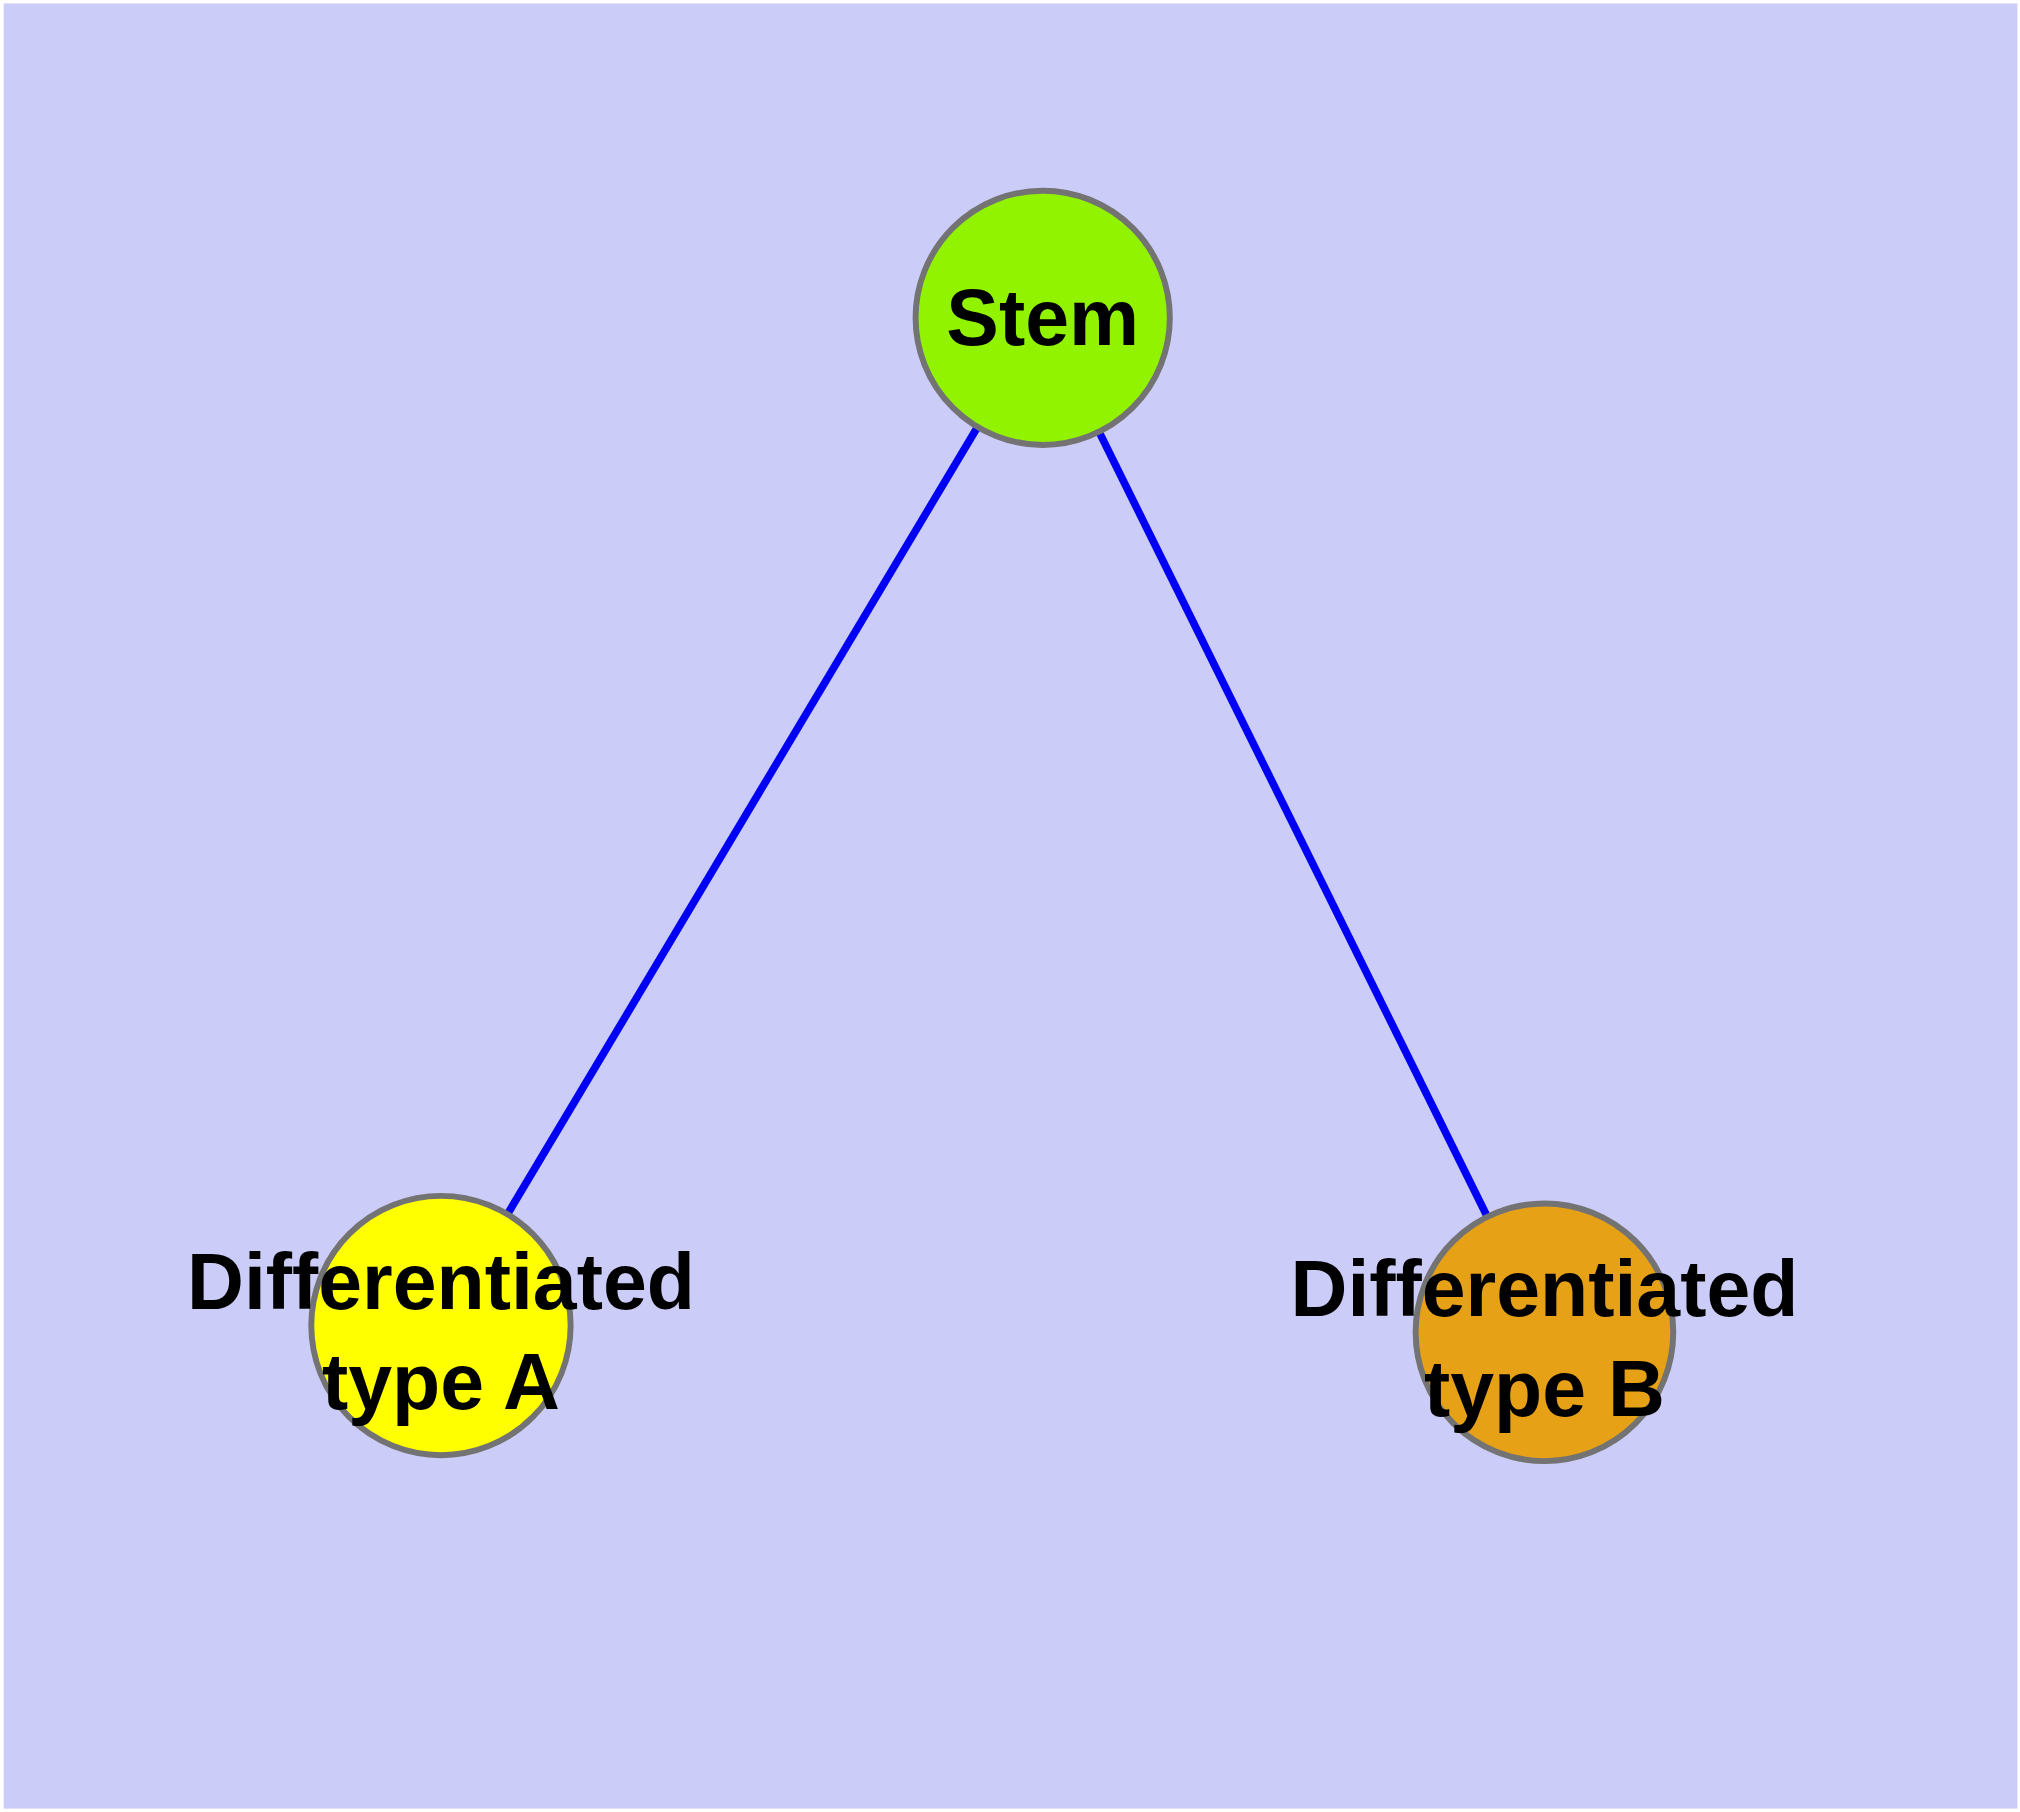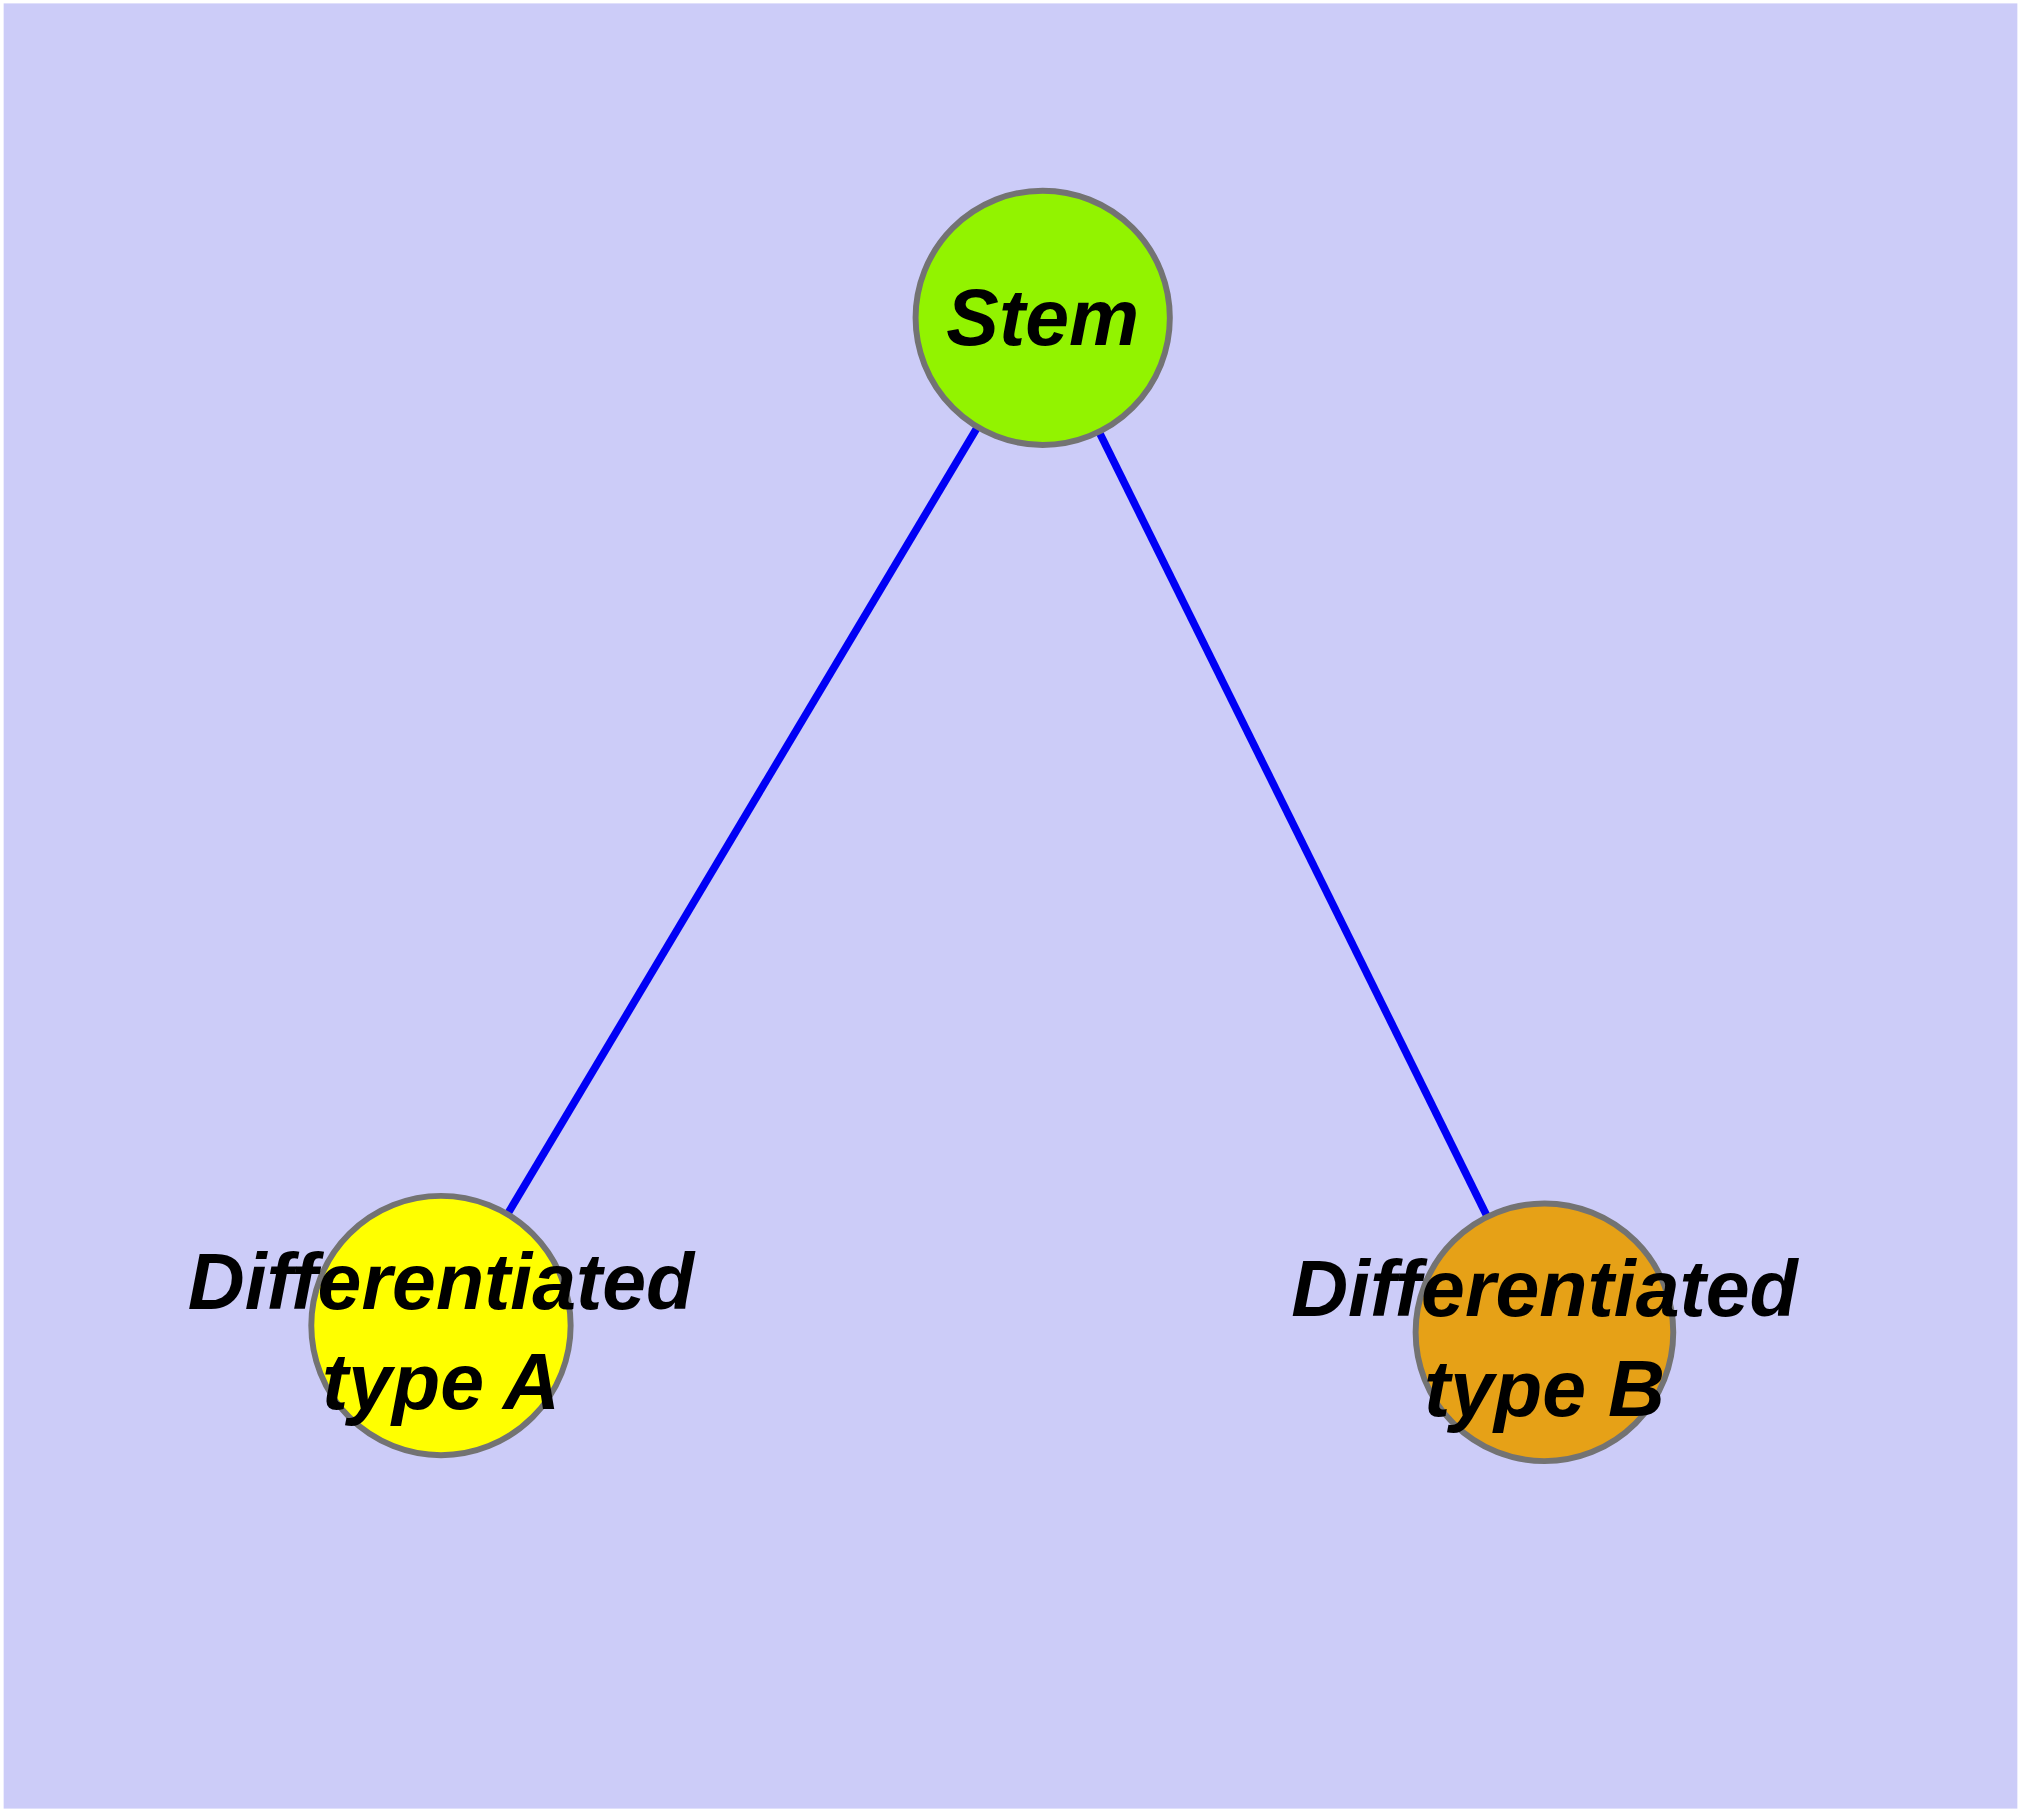--- a/index.html
+++ b/index.html
@@ -6,21 +6,20 @@
     margin: 0;
     padding: 0;
     background: #ffffff;
   }
   .figure {
     position: relative;
     width: 2021px;
     height: 1812px;
     background: #ffffff;
     font-family: "Liberation Sans", sans-serif;
-    font-style: italic;
   }
   svg.graph {
     display: block;
     width: 2021px;
     height: 1812px;
   }
   .edge {
     fill: none;
     stroke-width: 9;
     stroke-linecap: butt;

